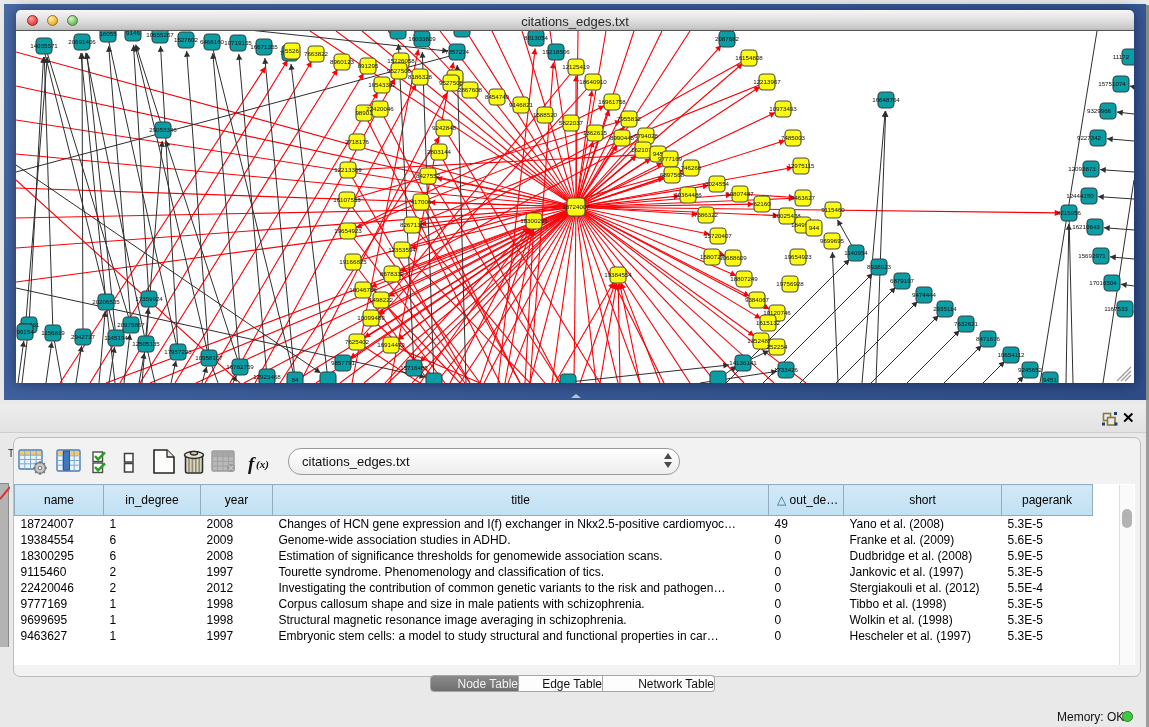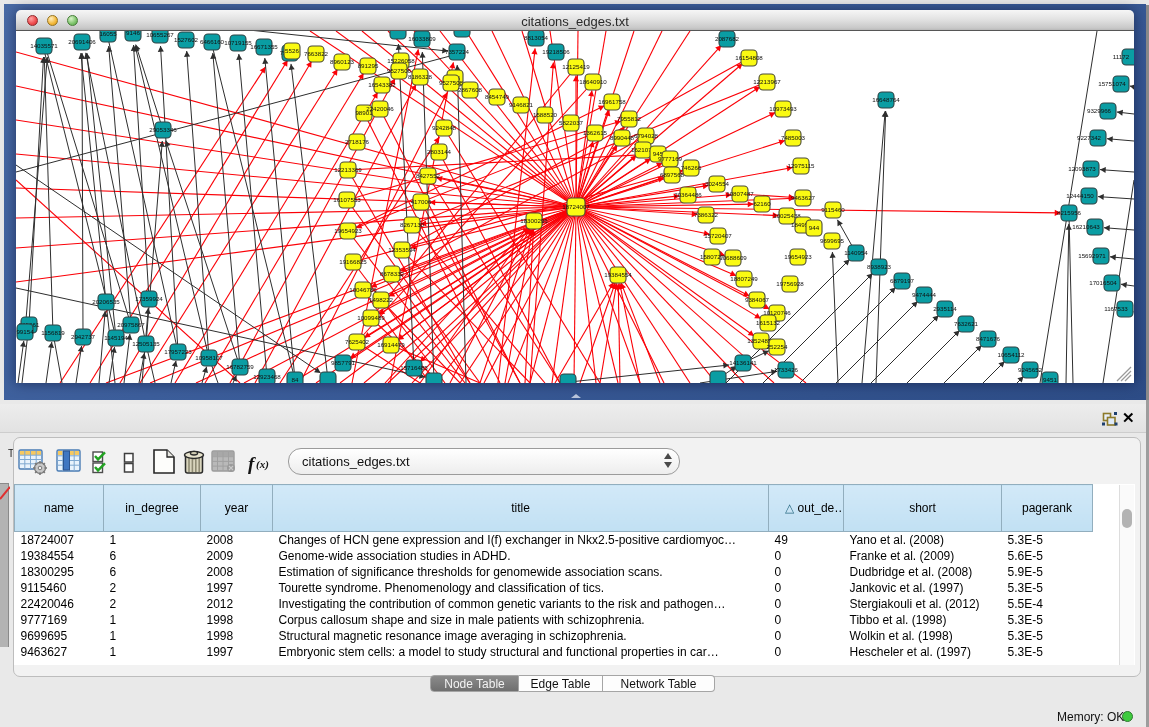--- a/index.html
+++ b/index.html
@@ -34,31 +34,31 @@
   background:linear-gradient(#ffffff,#ededed); border:1px solid #9b9b9b;
   font-size:13px; color:#111; line-height:25px; padding-left:13px; }
 .dd-arrows { left:664px; top:453px; }
 .dd-arrows .up { width:0;height:0;border-left:4.5px solid transparent;
   border-right:4.5px solid transparent;border-bottom:6px solid #4a4a4a; margin-bottom:3px;}
 .dd-arrows .dn { width:0;height:0;border-left:4.5px solid transparent;
   border-right:4.5px solid transparent;border-top:6px solid #4a4a4a;}
 table.grid { left:14px; top:484px; width:1078px; border-collapse:collapse;
   table-layout:fixed; position:absolute; font-size:12px; color:#000; }
 table.grid th { height:23px; background:linear-gradient(#d2e9f8,#c1e0f3);
-  border:1px solid #92aebe; font-weight:normal; font-size:12px; padding:16px;
+  border:1px solid #92aebe; font-weight:normal; font-size:12px; padding:8px;
   overflow:hidden; white-space:nowrap; }
 table.grid td { height:16px; padding:0 0 0 6px; overflow:hidden; white-space:nowrap; }
 
 .tblarea { left:14px; top:484px; width:1121px; height:181px; background:#fff; }
 .scroll { left:1119px; top:485px; width:15px; height:180px; background:#fafafa;
   border-left:1px solid #ddd; }
 .thumb { left:1121.5px; top:509px; width:10px; height:19px; border-radius:5px;
   background:#b3b3b3; }
 .tabs { left:430px; top:675px; height:17px; font-size:12px; }
-.tab { float:left; height:17px; line-height:16px; text-align:center;
+.tab { float:left; height:17px; line-height:16px; text-align:right;
   background:#fdfdfd; border:1px solid #a5a5a5; border-left:none; color:#111; }
 .tab.first { border-left:1px solid #a5a5a5; border-radius:4px 0 0 4px;
   background:linear-gradient(#8b8b8b,#6f6f6f); color:#f3f3f3; }
 .tab.last { border-radius:0 4px 4px 0; }
 .memory { left:1057px; top:710px; font-size:12px; color:#111; }
 .memdot { left:1122px; top:711px; width:11px; height:11px; border-radius:50%;
   background:#3ecb3e; border:1px solid #2e7a30; }
 </style></head>
 <body>
 <div class="abs bluewin"></div>

